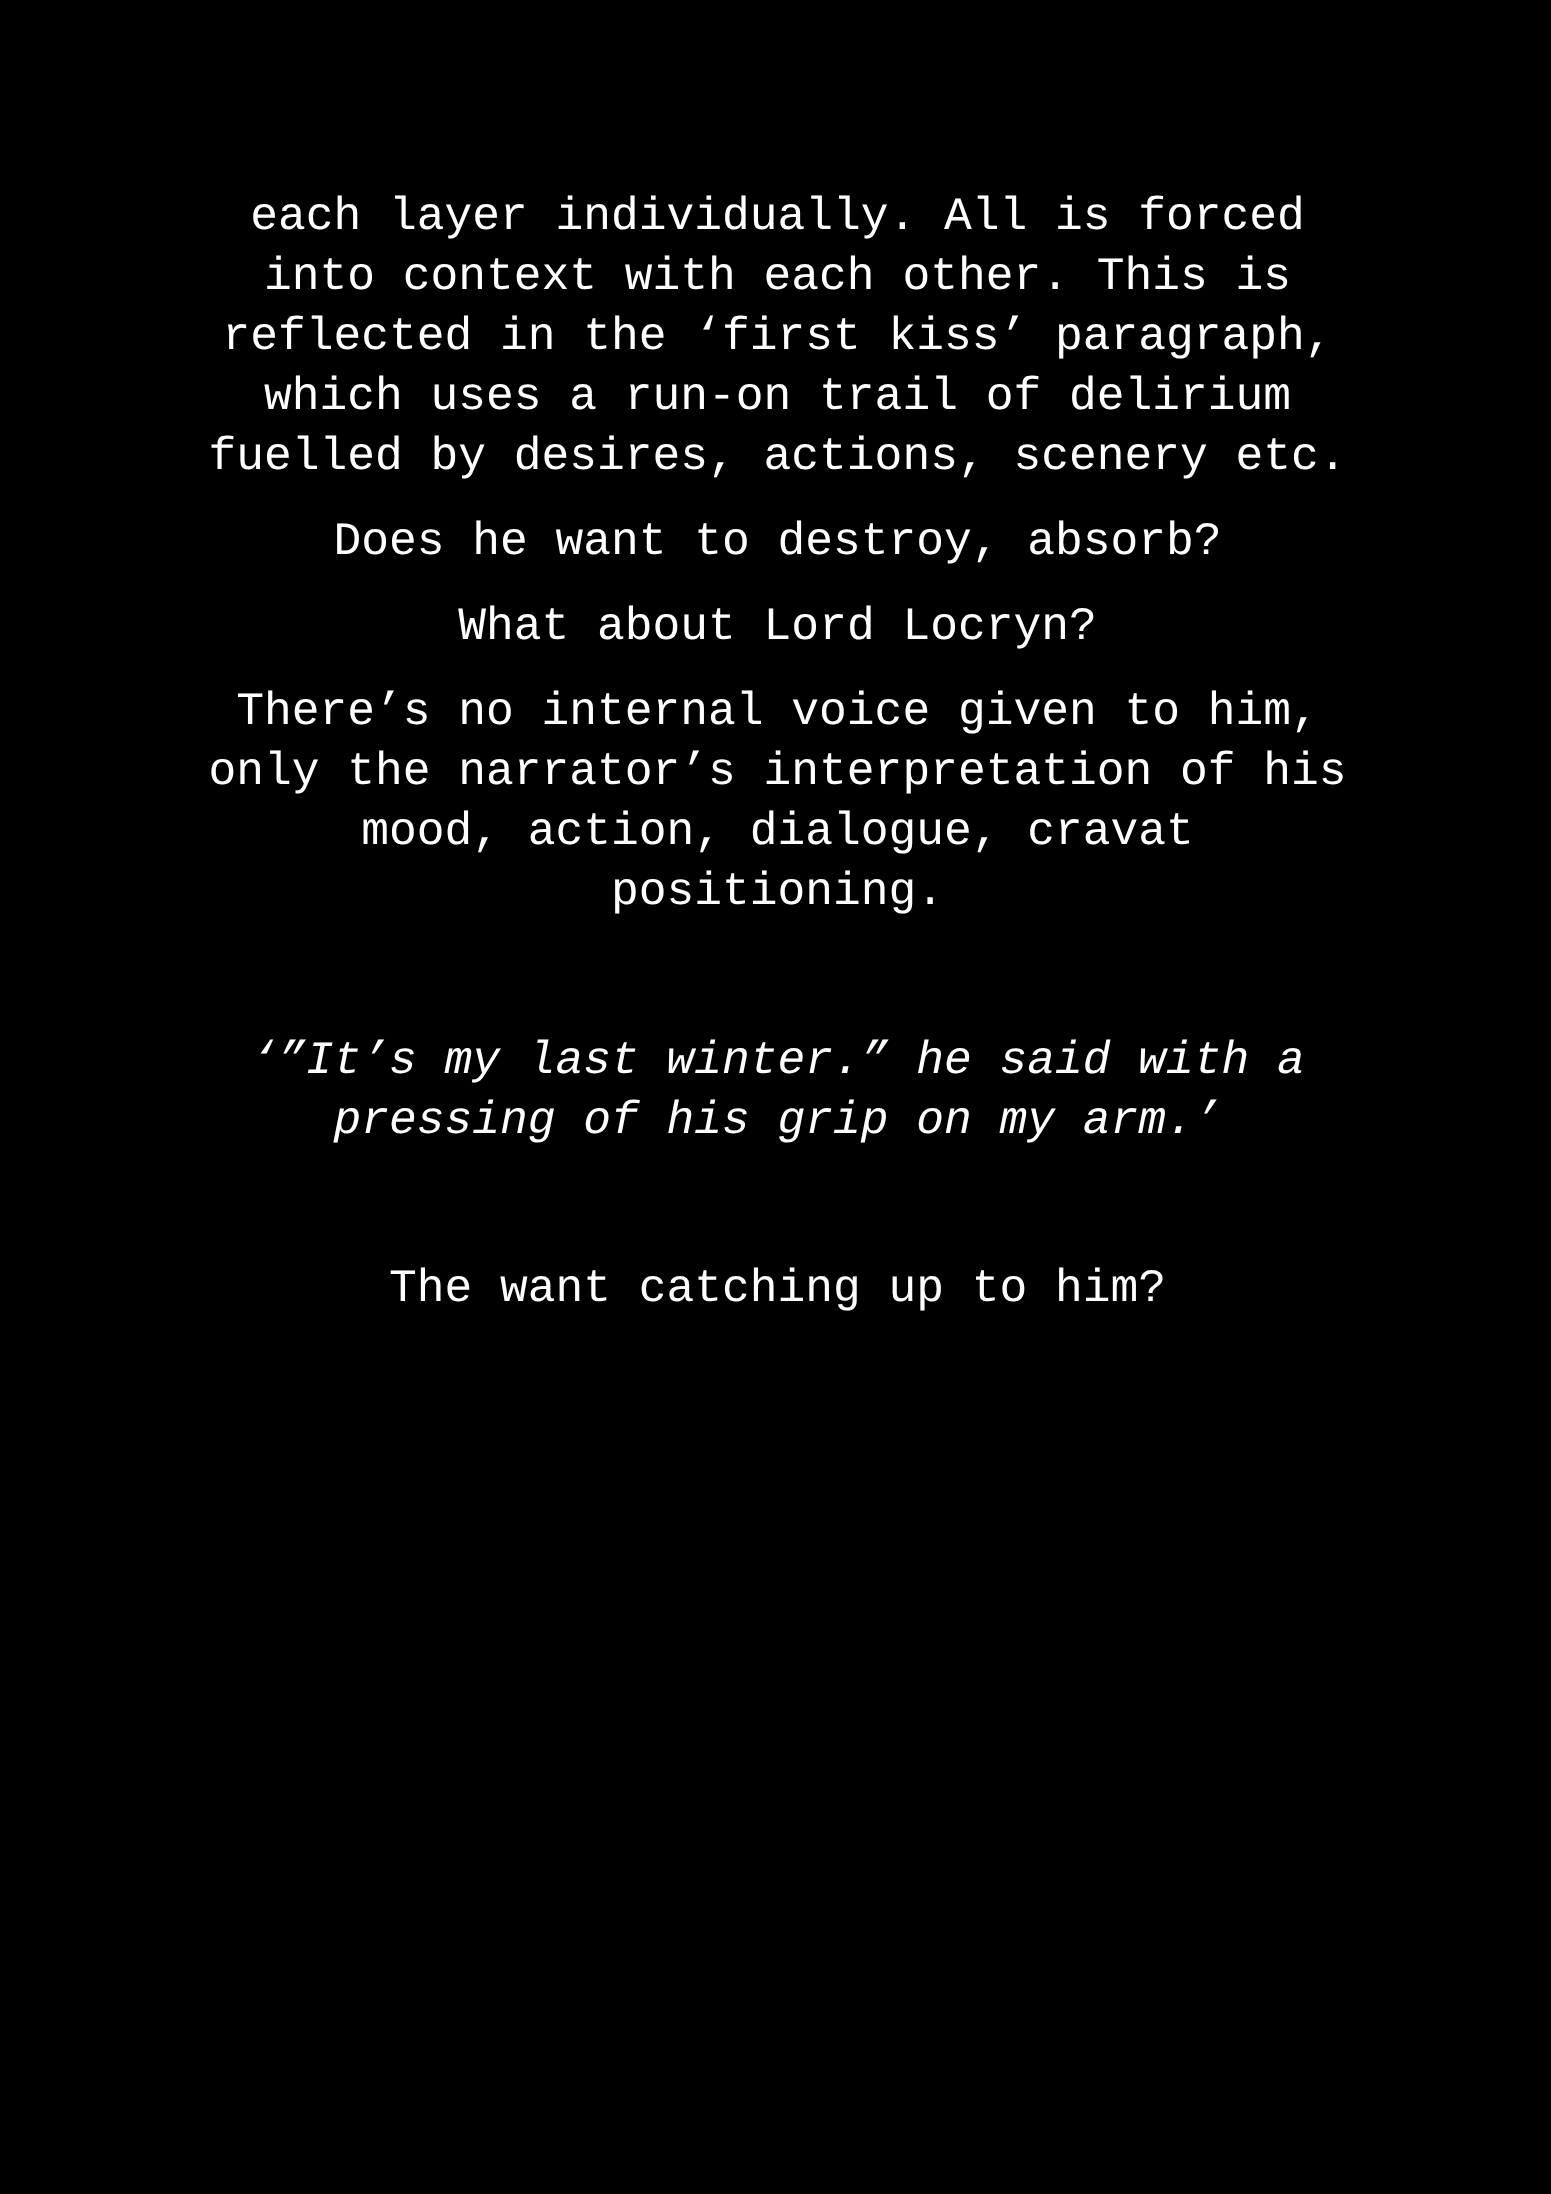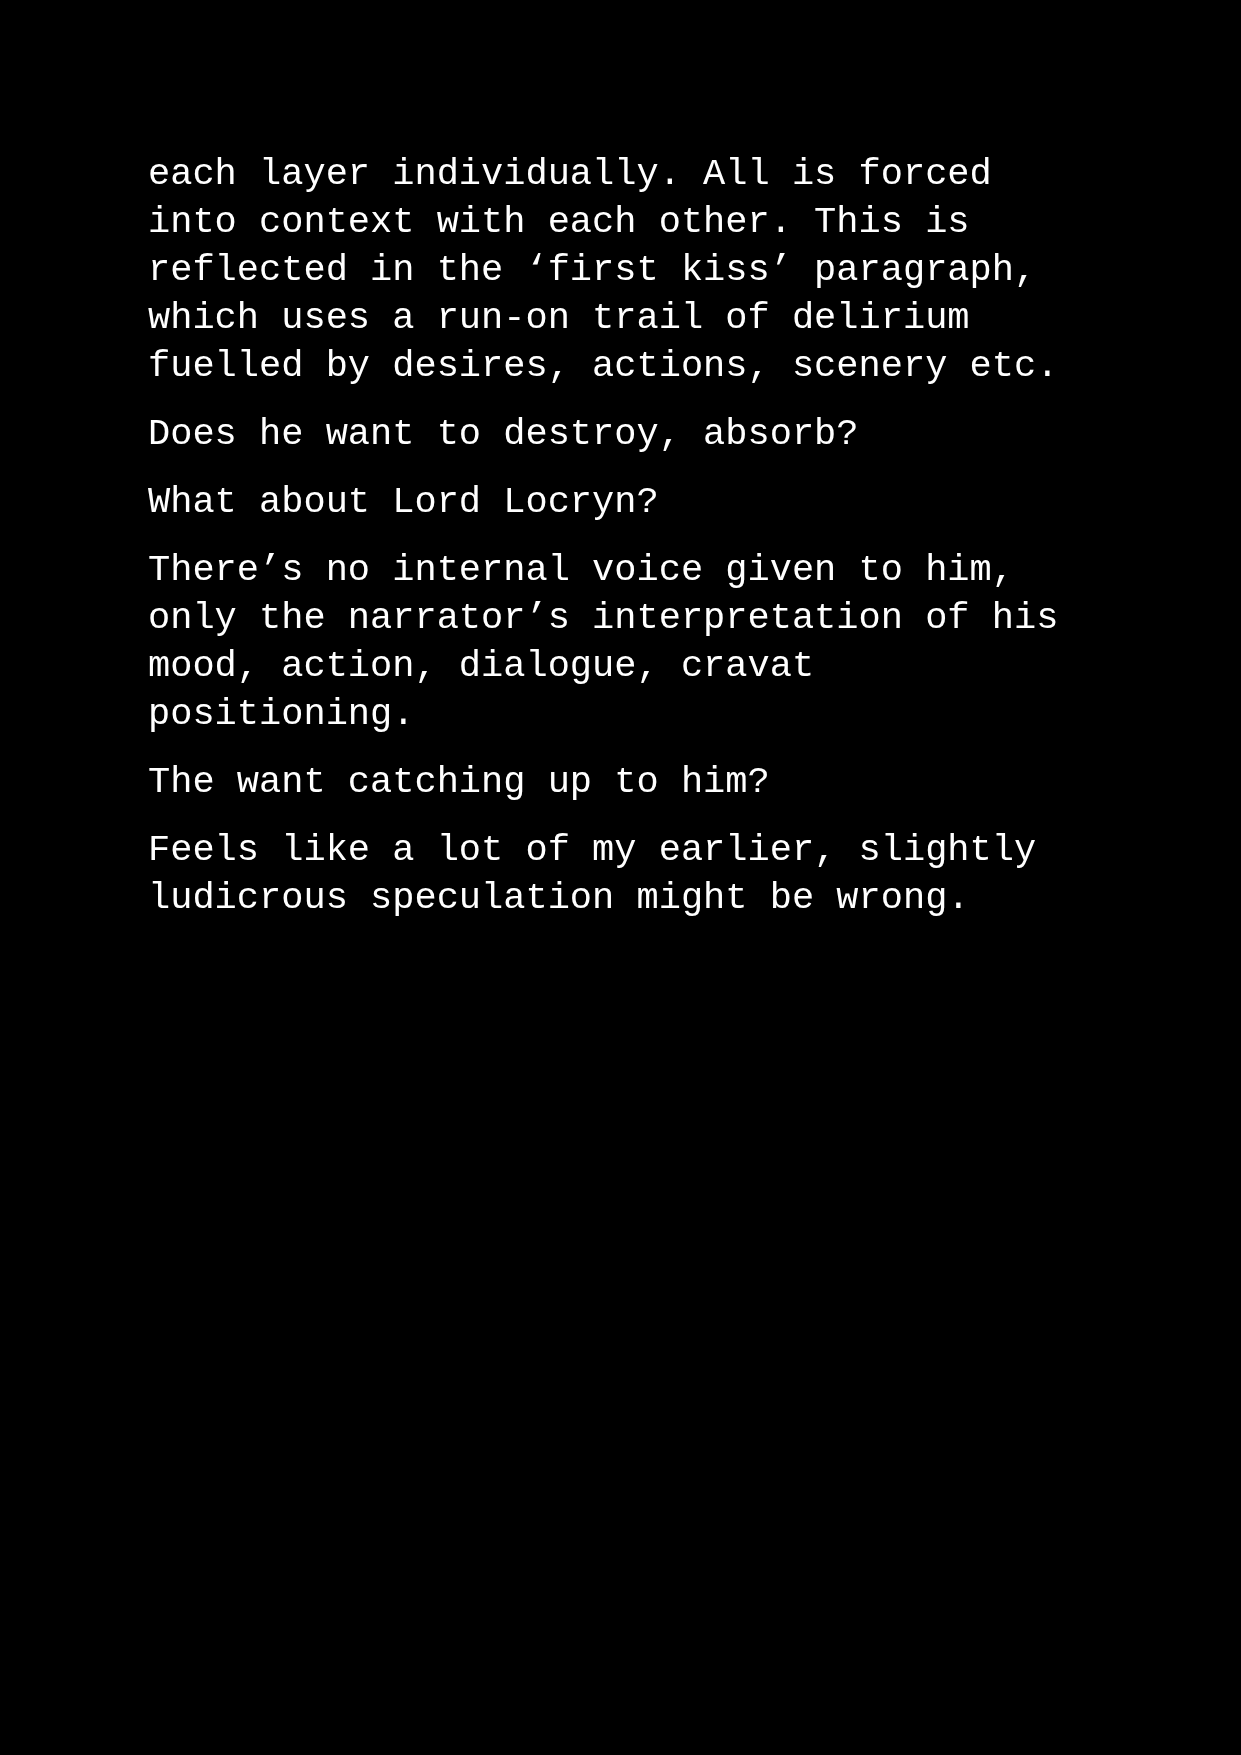--- a/index.html
+++ b/index.html
@@ -16,21 +16,21 @@
     color: #ffffff;
     font-family: "Liberation Mono", "DejaVu Sans Mono", monospace;
     font-size: 37px;
     line-height: 48px;
     padding: 150px 145px 0 148px;
     overflow: hidden;
   }
   .para {
     margin: 0 0 20px 0;
     white-space: pre-line;
-    text-align: left;
+    text-align: center;
   }
   .pull-quote {
     margin: 87px 0 87px 0;
     padding: 0;
     white-space: pre-line;
     text-align: center;
     font-style: italic;
   }
 </style>
 </head>
@@ -42,17 +42,17 @@
 reflected in the ‘first kiss’ paragraph,
 which uses a run-on trail of delirium
 fuelled by desires, actions, scenery etc.</p>
   <p class="para">Does he want to destroy, absorb?</p>
   <p class="para">What about Lord Locryn?</p>
   <p class="para">There’s no internal voice given to him,
 only the narrator’s interpretation of his
 mood, action, dialogue, cravat
 positioning.</p>
 
+  <blockquote class="pull-quote">‘”It’s my last winter.” he said with a
+pressing of his grip on my arm.’</blockquote>
 
   <p class="para">The want catching up to him?</p>
-  <p class="para">Feels like a lot of my earlier, slightly
-ludicrous speculation might be wrong.</p>
 </main>
 
 </body></html>

